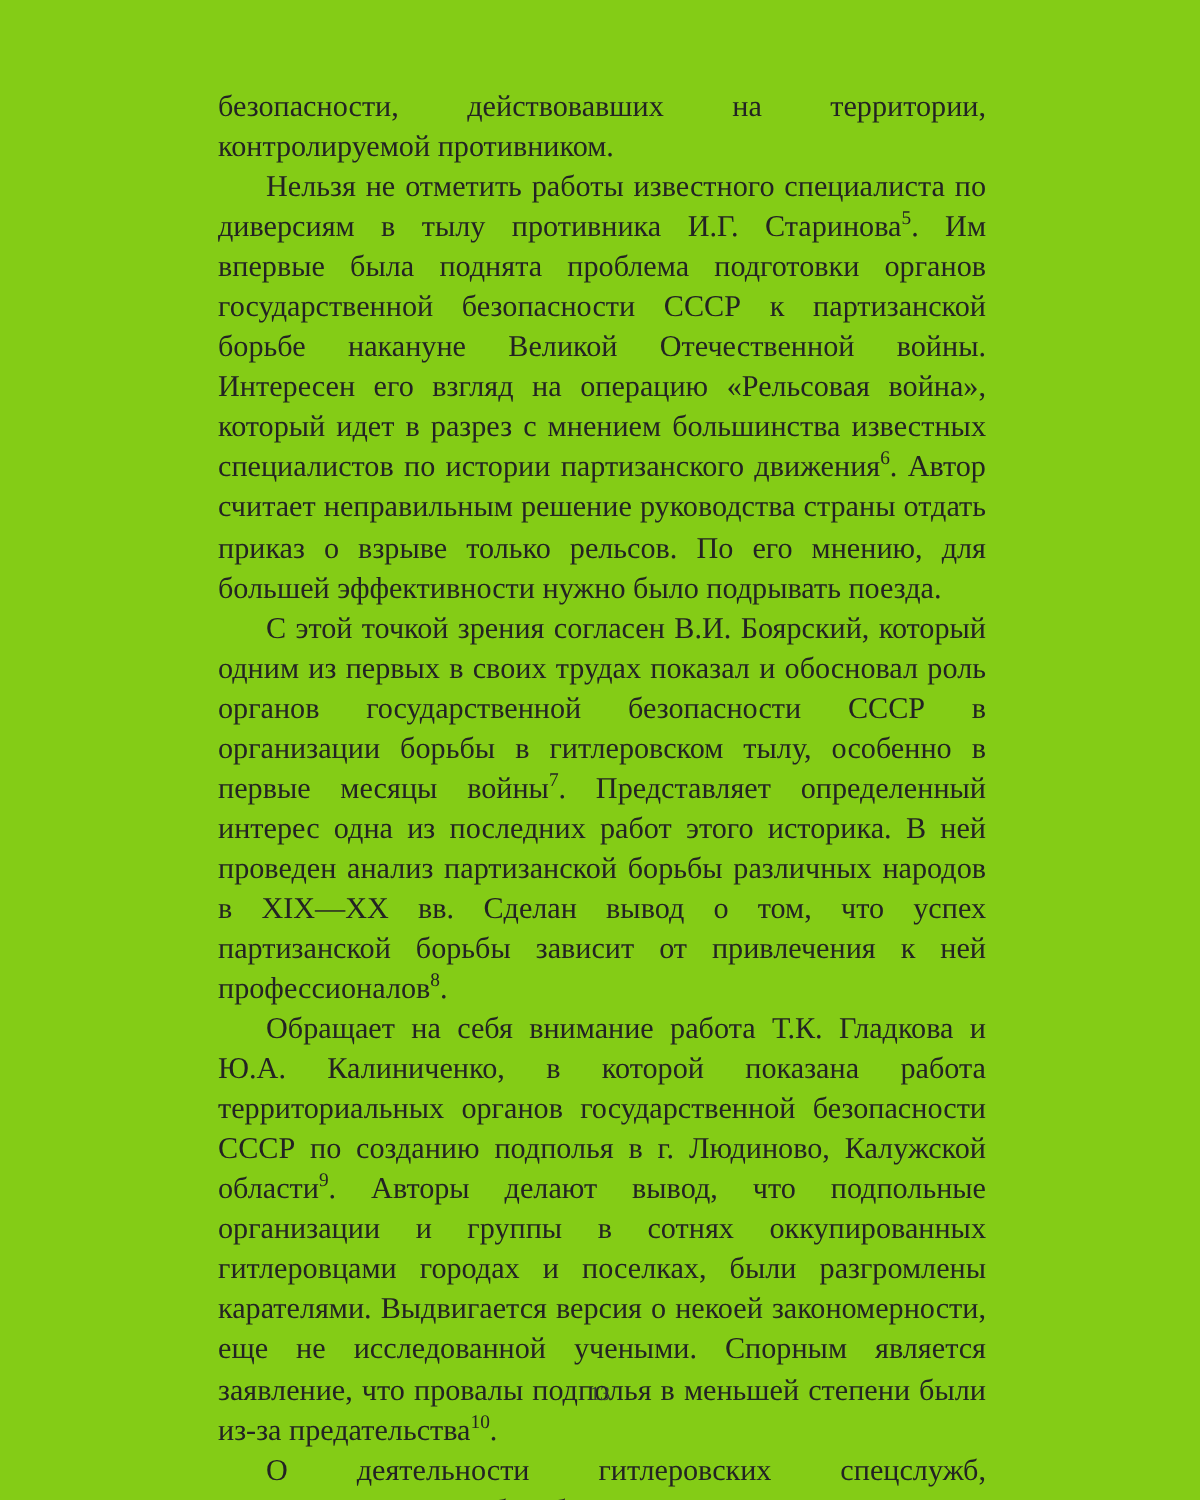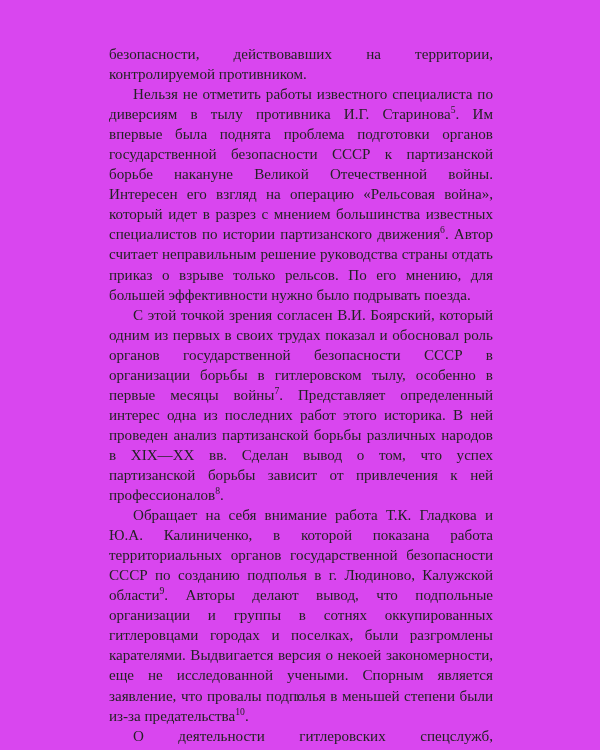--- a/index.html
+++ b/index.html
@@ -51,21 +51,21 @@
     top: 692px;
     text-align: center;
     font-size: 10px;
     color: #3a3a3a;
     font-family: "Liberation Serif", "DejaVu Serif", serif;
   }
 </style>
 </head>
 <body>
 
-<div id="page" style="background: #d946ef; text-decoration: underline;">
+<div id="page" style="background: #84cc16; text-decoration: underline;">
 
   <div id="text-block">
       <p class="para cont" style="color: rgb(35, 35, 35);"><span>безопасности, действовавших на территории, контролируемой противником.</span></p>
       <p class="para" style="color: rgb(35, 35, 35);"><span>Нельзя не отметить работы известного специалиста по диверсиям в тылу противника И.Г. Старинова</span><sup>5</sup><span>. Им впервые была поднята проблема подготовки органов государственной безопасности СССР к партизанской борьбе накануне Великой Отечественной войны. Интересен его взгляд на операцию «Рельсовая война», который идет в разрез с мнением большинства известных специалистов по истории партизанского движения</span><sup>6</sup><span>. Автор считает неправильным решение руководства страны отдать приказ о взрыве только рельсов. По его мнению, для большей эффективности нужно было подрывать поезда.</span></p>
       <p class="para" style="color: rgb(35, 35, 35);"><span>С этой точкой зрения согласен В.И. Боярский, который одним из первых в своих трудах показал и обосновал роль органов государственной безопасности СССР в организации борьбы в гитлеровском тылу, особенно в первые месяцы войны</span><sup>7</sup><span>. Представляет определенный интерес одна из последних работ этого историка. В ней проведен анализ партизанской борьбы различных народов в XIX—XX вв. Сделан вывод о том, что успех партизанской борьбы зависит от привлечения к ней профессионалов</span><sup>8</sup><span>.</span></p>
       <p class="para" style="color: rgb(35, 35, 35);"><span>Обращает на себя внимание работа Т.К. Гладкова и Ю.А. Калиниченко, в которой показана работа территориальных органов государственной безопасности СССР по созданию подполья в г. Людиново, Калужской области</span><sup>9</sup><span>. Авторы делают вывод, что подпольные организации и группы в сотнях оккупированных гитлеровцами городах и поселках, были разгромлены карателями. Выдвигается версия о некоей закономерности, еще не исследованной учеными. Спорным является заявление, что провалы подполья в меньшей степени были из-за предательства</span><sup>10</sup><span>.</span></p>
       <p class="para" style="color: rgb(35, 35, 35);"><span>О деятельности гитлеровских спецслужб, использующих в борьбе с партизанами советских коллаборационистов, за последнее десятилетие вышло немало работ</span></p>
     </div>
 
   <div id="page-number">13</div>

